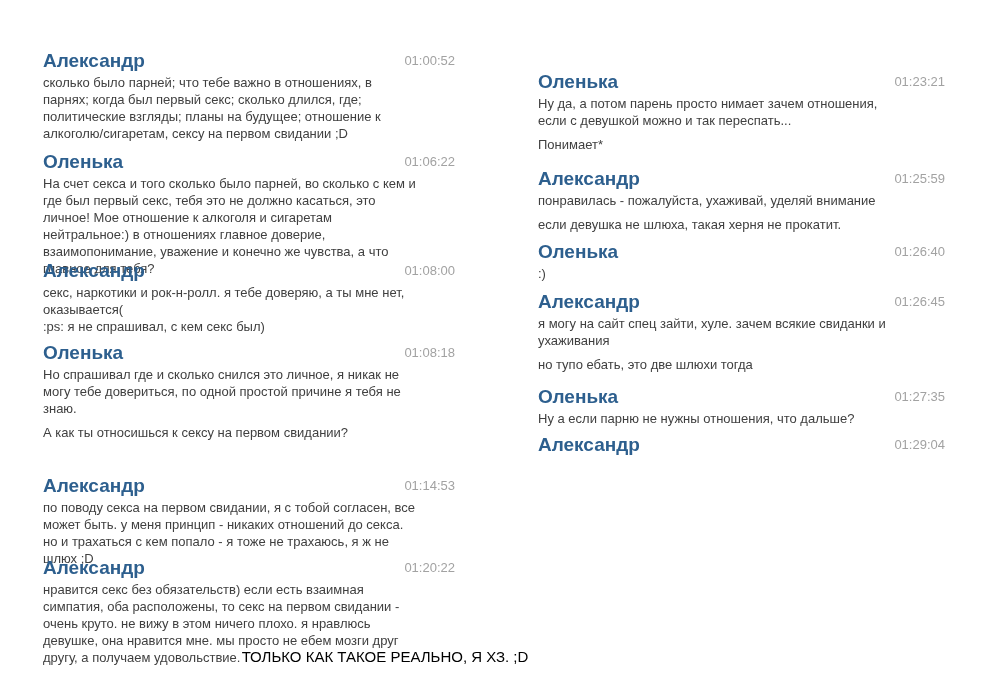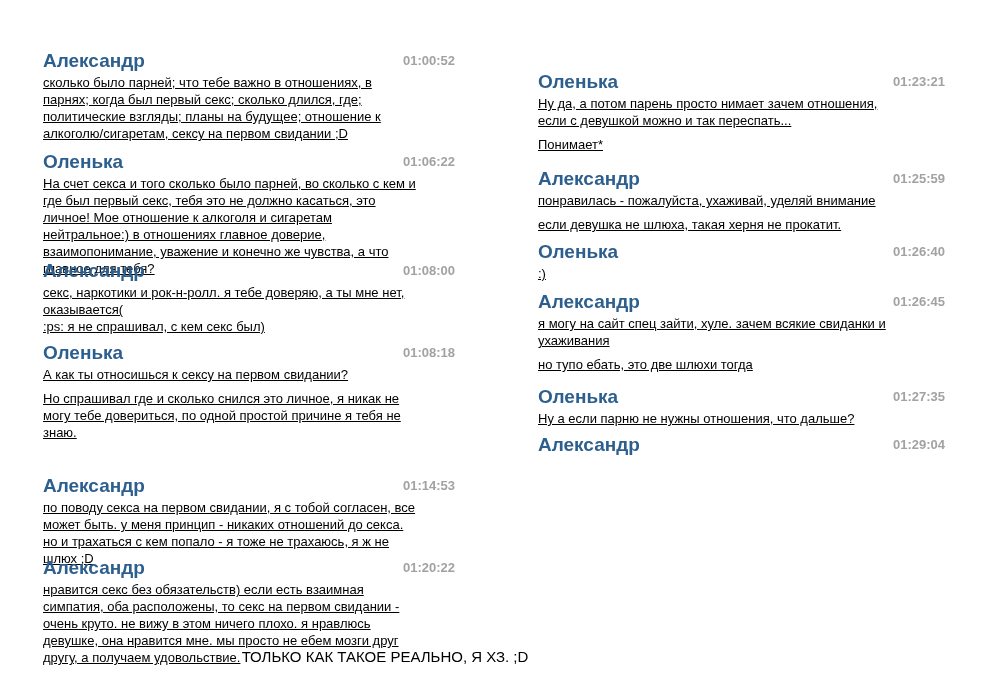--- a/index.html
+++ b/index.html
@@ -46,28 +46,27 @@
     font-weight: bold;
     color: #2d5f8e;
     text-decoration: none;
     cursor: pointer;
   }
   .time {
     position: absolute;
     right: 0;
     top: 0;
     font-size: 13px;
-    font-weight: bold;
+    font-weight: normal;
     color: #a2a2a2;
   }
   .msg-body {
     font-size: 13px;
     line-height: 17px;
-    color: #000000;
-    text-decoration: underline;
+    color: #404040;
   }
   .col-left  .msg-body { width: 374px; }
   .col-right .msg-body { width: 354px; }
   .msg-body p {
     margin: 0 0 7px 0;
     white-space: pre-line;
   }
   .msg-body p:last-child { margin-bottom: 0; }
 
   .caption {
@@ -117,22 +116,22 @@
 :ps: я не спрашивал, с кем секс был)</p>
       </div>
     </div>
 
     <div class="msg m3">
       <div class="msg-head">
         <a class="author">Оленька</a>
         <span class="time">01:08:18</span>
       </div>
       <div class="msg-body">
+        <p>Но спрашивал где и сколько снился это личное, я никак не могу тебе довериться, по одной простой причине я тебя не знаю.</p>
         <p>А как ты относишься к сексу на первом свидании?</p>
-        <p>Но спрашивал где и сколько снился это личное, я никак не могу тебе довериться, по одной простой причине я тебя не знаю.</p>
       </div>
     </div>
 
     <div class="msg m4">
       <div class="msg-head">
         <a class="author">Александр</a>
         <span class="time">01:14:53</span>
       </div>
       <div class="msg-body">
         <p>по поводу секса на первом свидании, я с тобой согласен, все может быть. у меня принцип - никаких отношений до секса. но и трахаться с кем попало - я тоже не трахаюсь, я ж не шлюх ;D</p>

